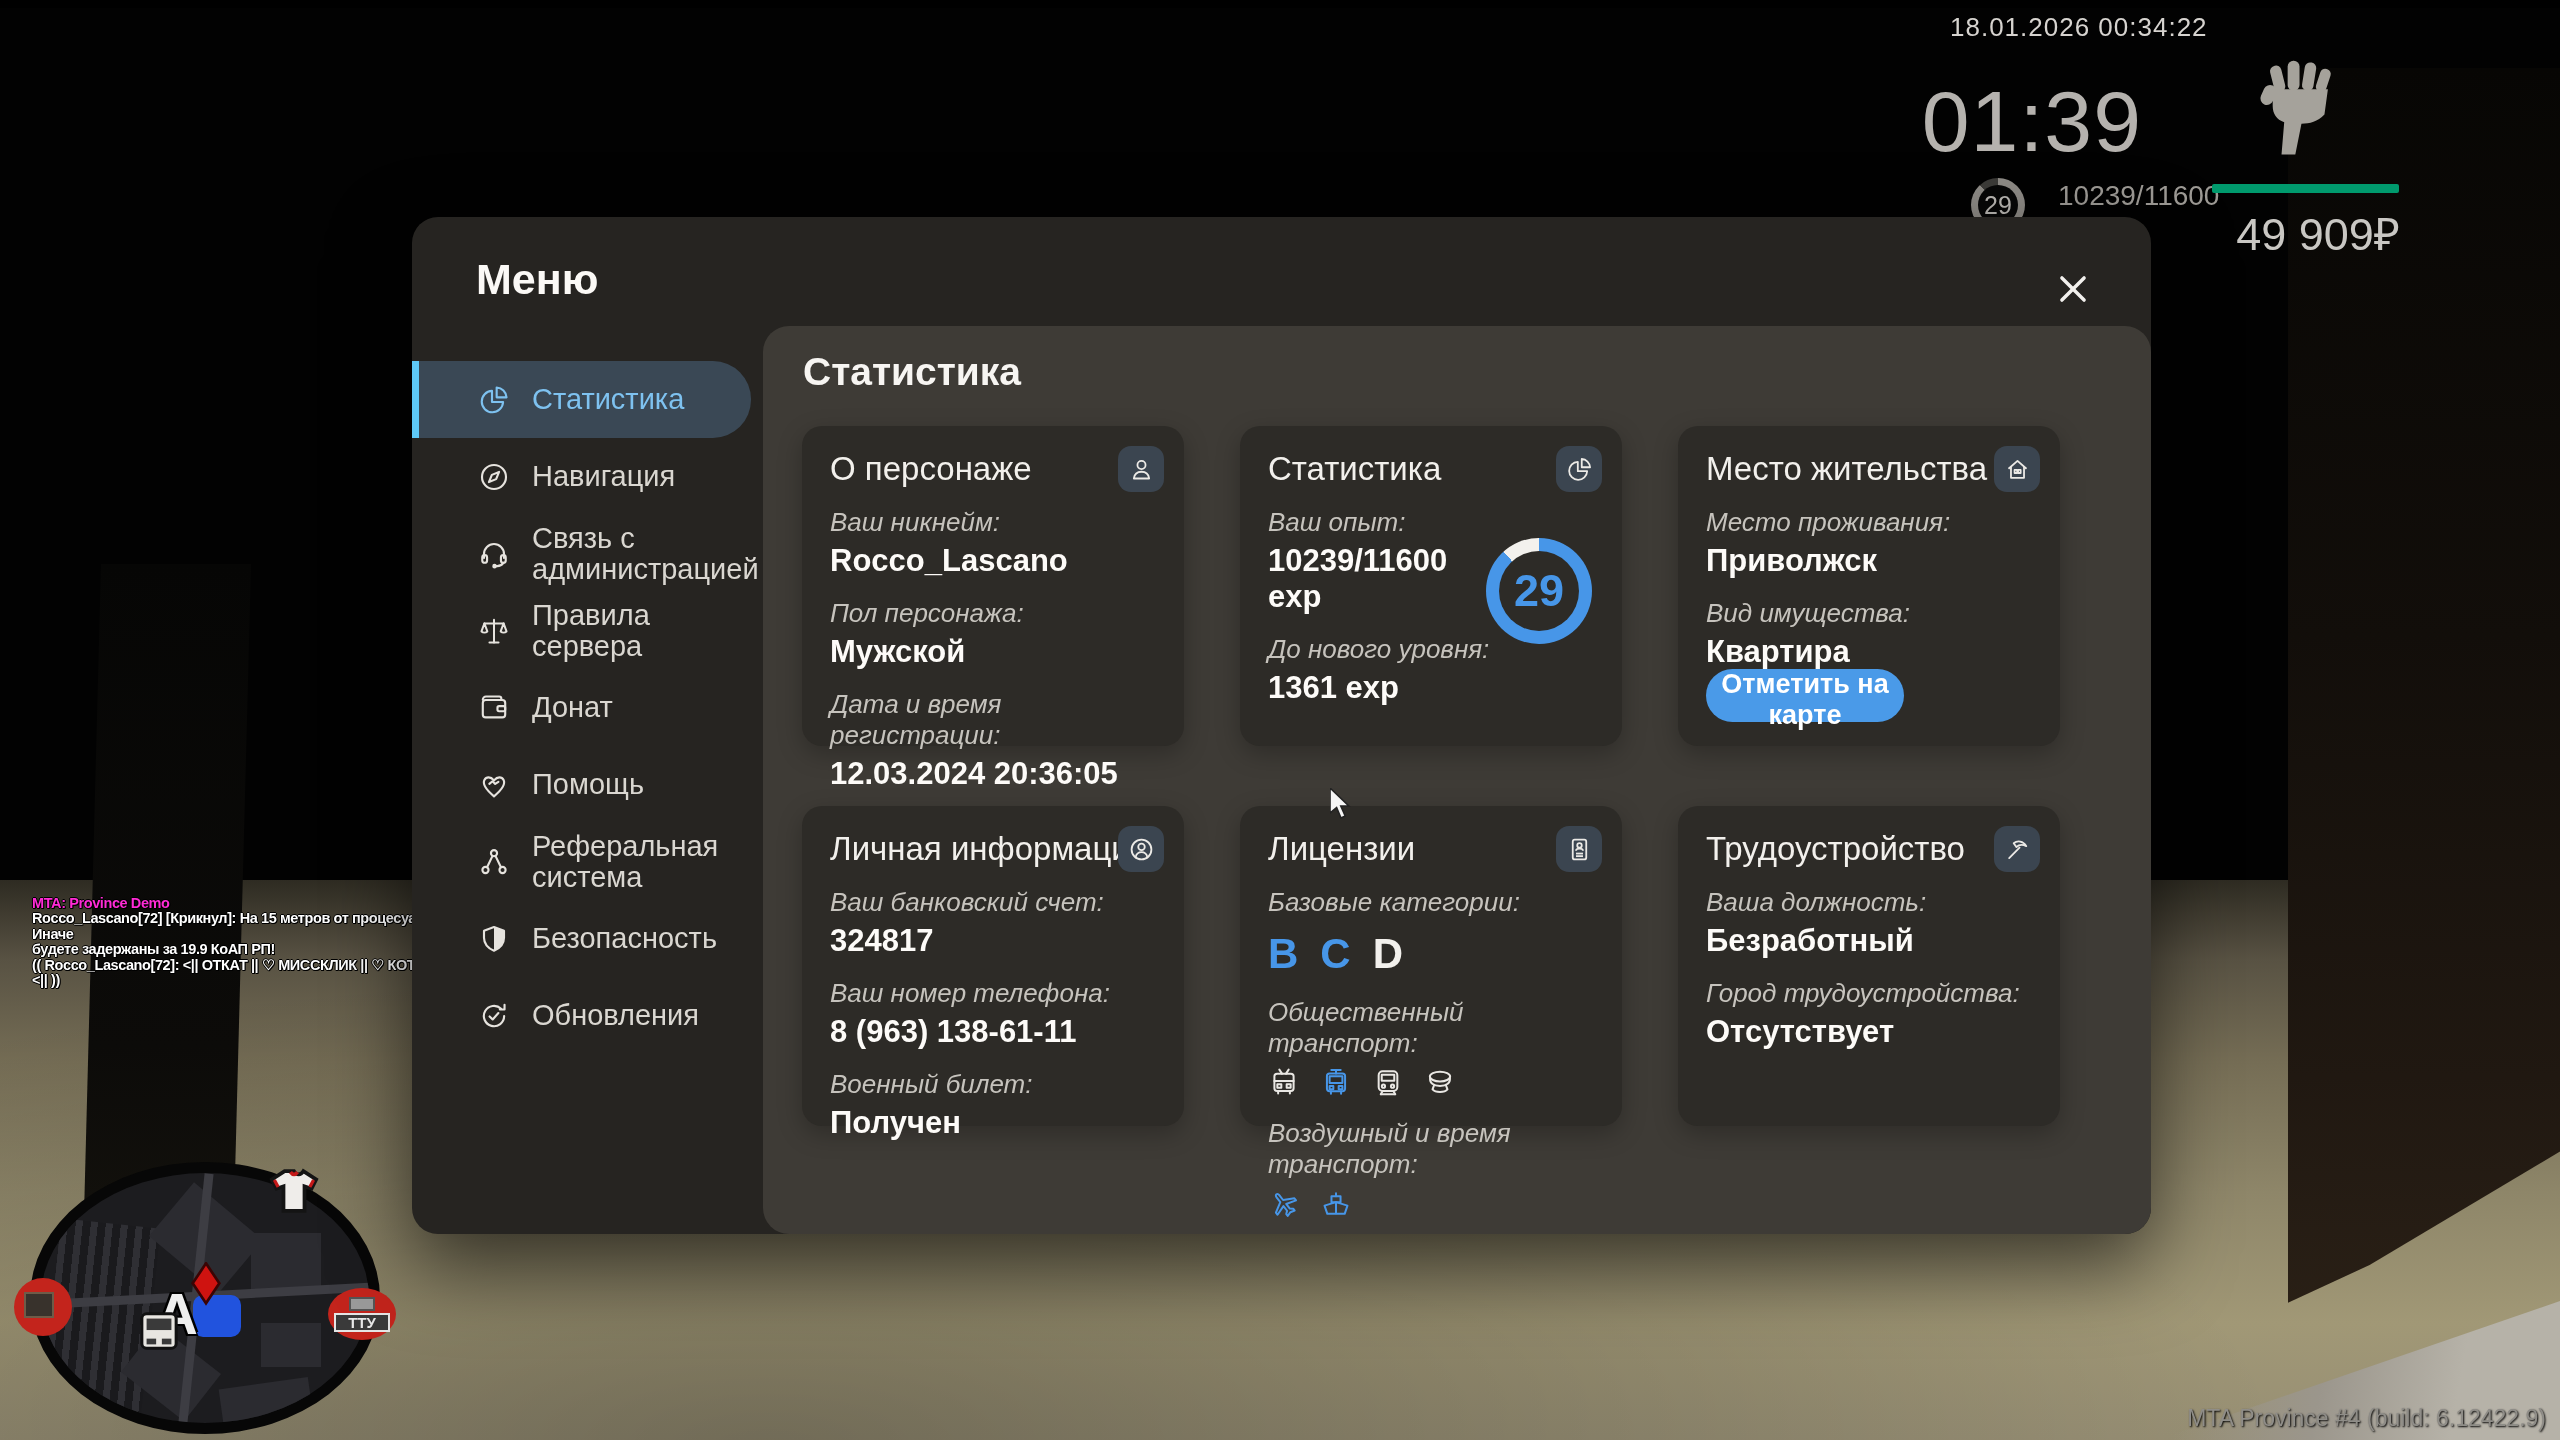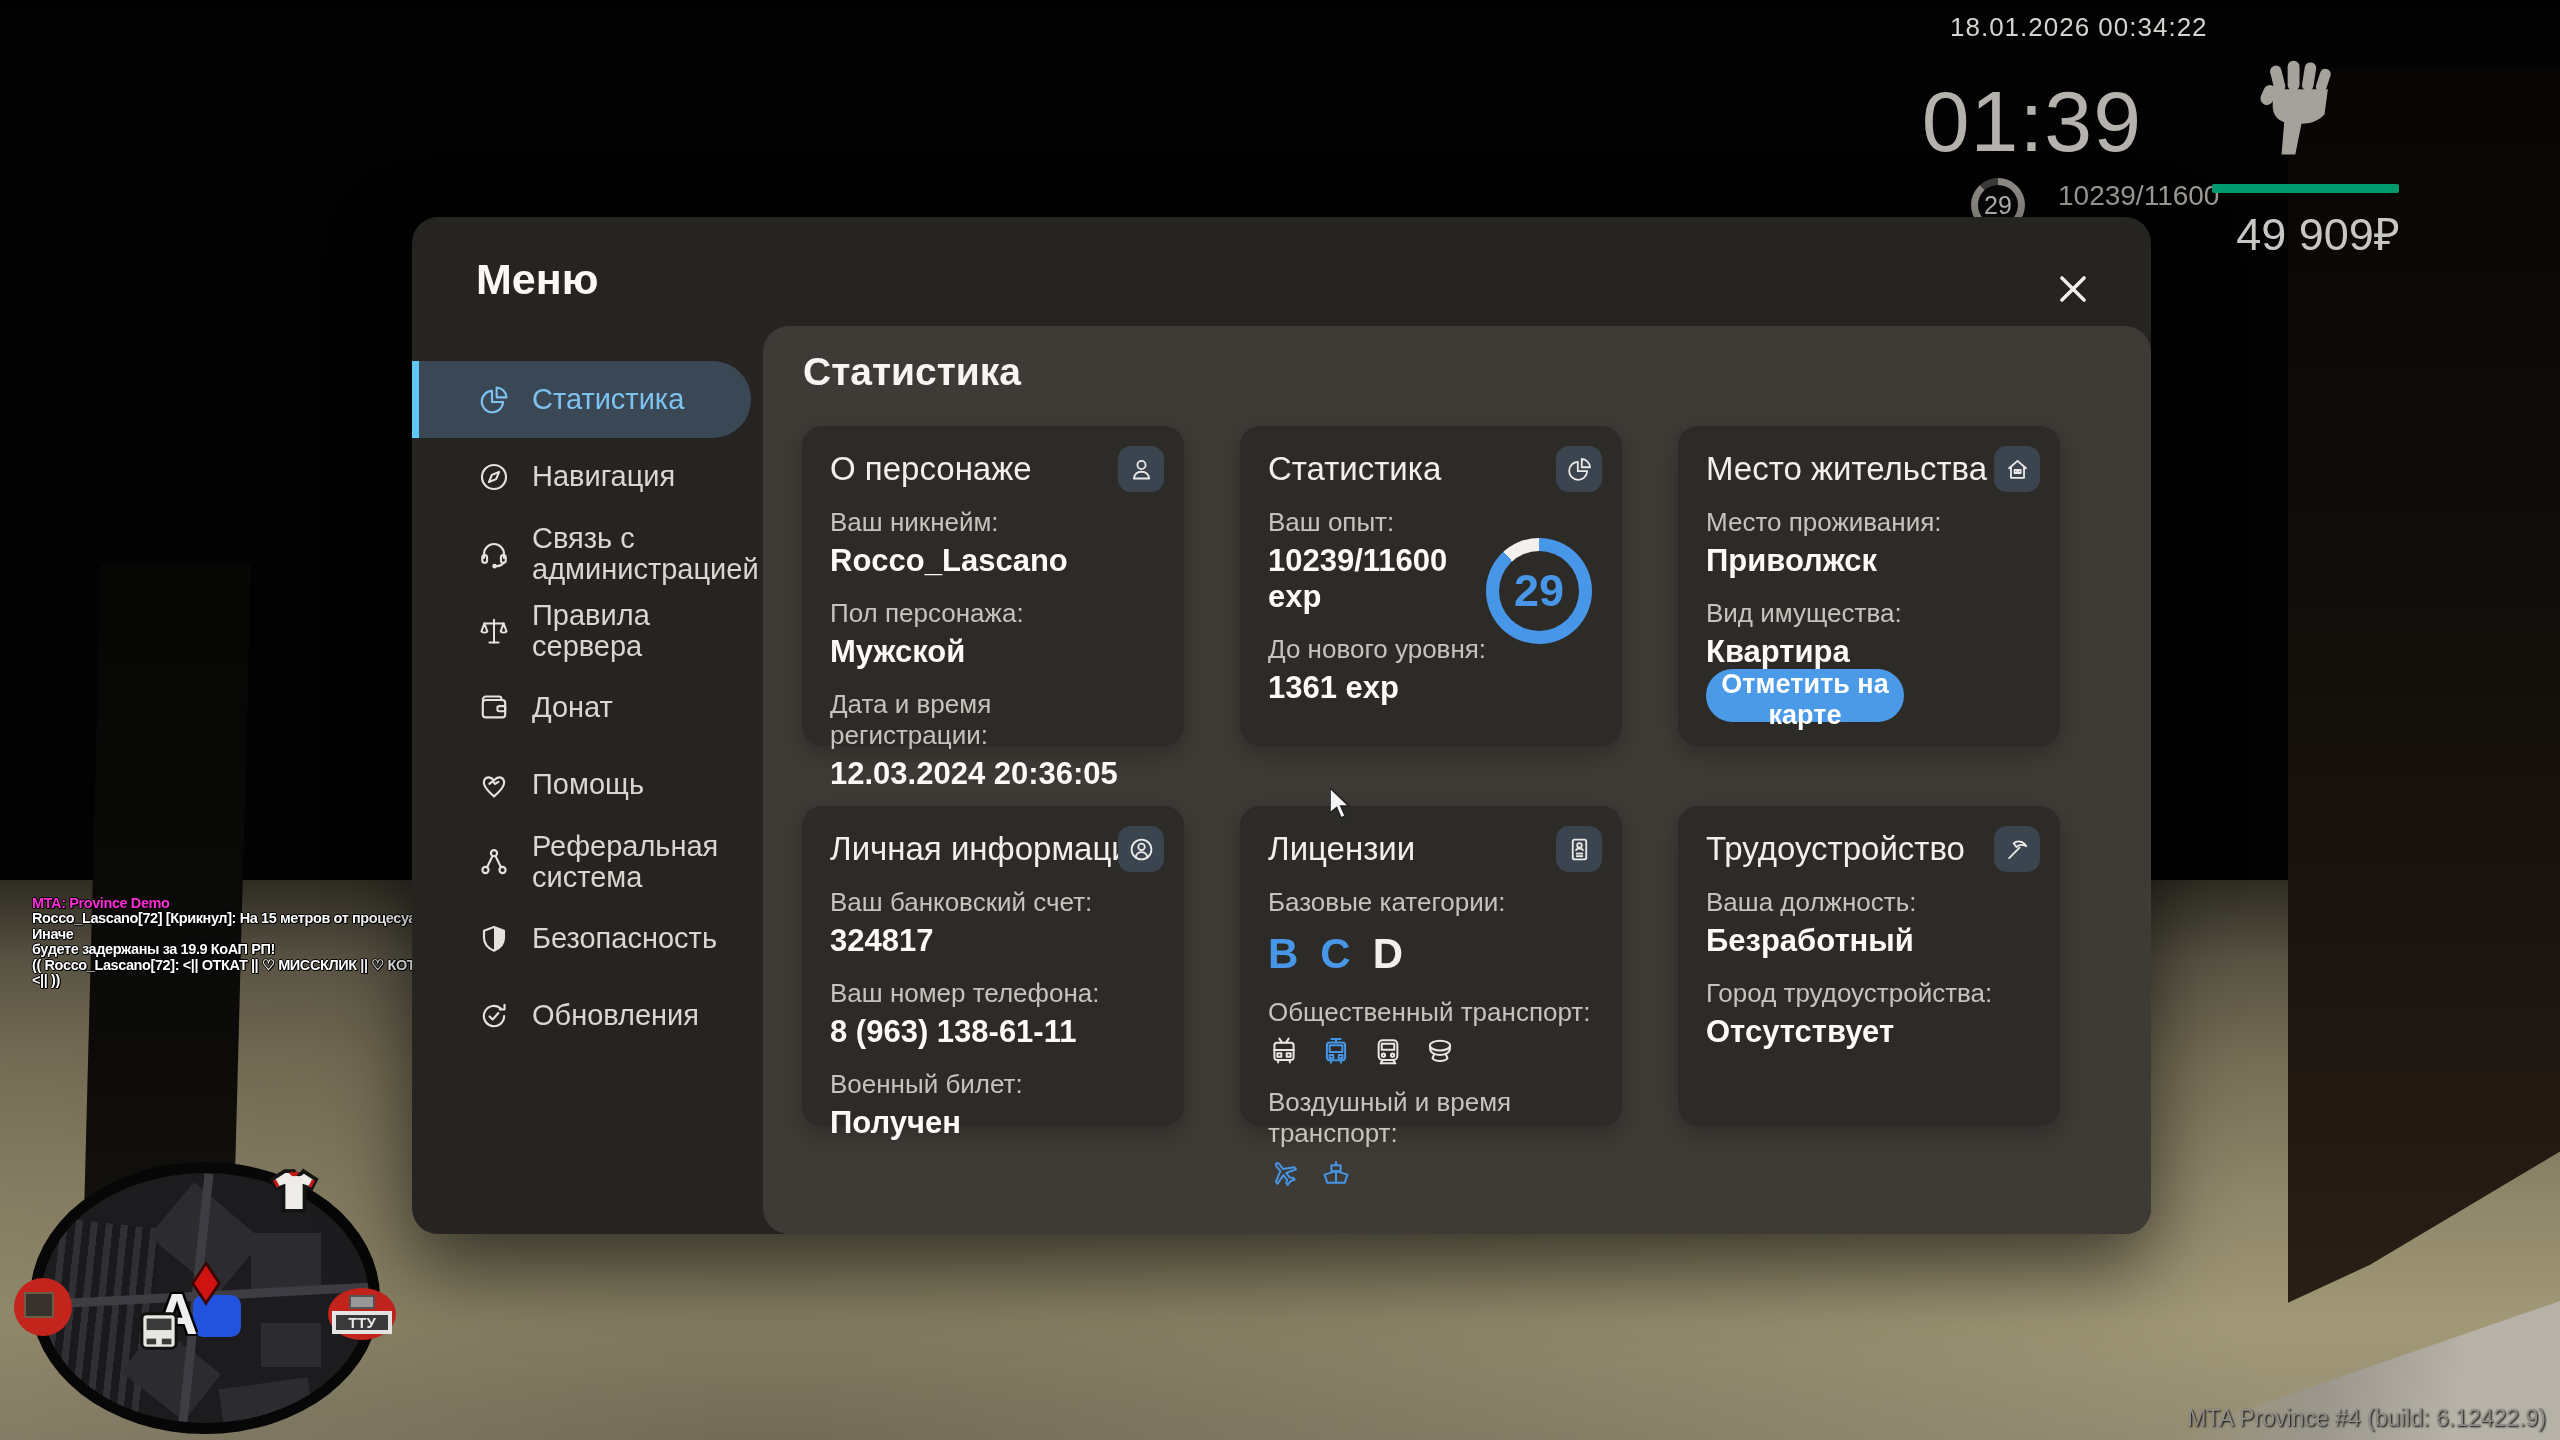--- a/index.html
+++ b/index.html
@@ -67,21 +67,21 @@
     font-weight:bold; color:#f7f5f2; }
   .cards { position:absolute; left:39px; top:100px; display:grid;
     grid-template-columns:repeat(3,382px); grid-auto-rows:320px; gap:60px 56px; }
 
   .card { position:relative; background:#2d2b27; border-radius:20px; padding:24px 28px;
     box-shadow:0 8px 24px rgba(0,0,0,0.25); }
   .card-badge { position:absolute; top:20px; right:20px; width:46px; height:46px;
     border-radius:13px; background:#3b4550; color:#eceae6;
     display:flex; align-items:center; justify-content:center; }
   .card-title { font-size:33px; color:#f2f0ec; }
-  .flabel { font-size:26px; color:#c6c3bd; margin-top:19px; margin-bottom:5px; }
+  .flabel { font-size:26px; color:#c6c3bd; margin-top:19px; margin-bottom:5px;font-style:italic; }
   .fvalue { font-size:31px; font-weight:bold; color:#fdfbf8; }
 
   .exp-ring { position:absolute; right:30px; top:112px; width:106px; height:106px; border-radius:50%; }
   .exp-ring-inner { position:absolute; inset:13px; border-radius:50%; background:#2d2b27;
     display:flex; align-items:center; justify-content:center;
     font-size:45px; font-weight:bold; color:#4796e8; }
 
   .map-btn { position:absolute; left:28px; bottom:24px; width:198px; height:53px;
     border:none; border-radius:27px; background:#4a9ae8; color:#fff;
     font-family:"Liberation Sans",sans-serif; font-size:27px; font-weight:bold; cursor:pointer; }
@@ -105,21 +105,21 @@
   .mm-drop { position:absolute; left:160px; top:100px; width:32px; height:44px; }
   .mm-A { position:absolute; left:126px; top:118px; font-size:58px; font-weight:bold; color:#efefef;
     text-shadow:2px 2px 0 #000,-2px -2px 0 #000,2px -2px 0 #000,-2px 2px 0 #000; }
   .mm-bus { position:absolute; left:106px; top:148px; width:46px; height:42px; }
   .mm-shirt { position:absolute; left:236px; top:4px; width:56px; height:50px; }
   .mm-ttu { position:absolute; left:298px; top:126px; width:68px; height:52px; background:#c3241c;
     border-radius:50%; display:flex; flex-direction:column; align-items:center; justify-content:center; }
   .mm-ttu .bld { width:26px; height:14px; background:#9a9a9a;
     box-shadow:inset 0 0 0 2px #555; margin-bottom:2px; }
   .mm-ttu .lbl { font-size:15px; font-weight:bold; color:#e8e8e8; background:#3a3a3a;
-    border:4px solid #e5e5e5; line-height:15px; padding:0 12px; }
+    border:2px solid #e5e5e5; line-height:15px; padding:0 12px; }
   .mm-red-left { position:absolute; left:-16px; top:116px; width:58px; height:58px;
     background:#c3241c; border-radius:50%; }
   .mm-red-left .sq { position:absolute; left:10px; top:14px; width:30px; height:26px;
     background:#38322c; border:2px solid #6e5b48; }
 
   .build-info { position:absolute; right:14px; bottom:16px; z-index:6; font-size:23px;
     font-weight:normal; color:#8f8d88; text-shadow:1px 1px 2px #000; }
 
   .cursor { position:absolute; left:1330px; top:780px; z-index:50; }
 

